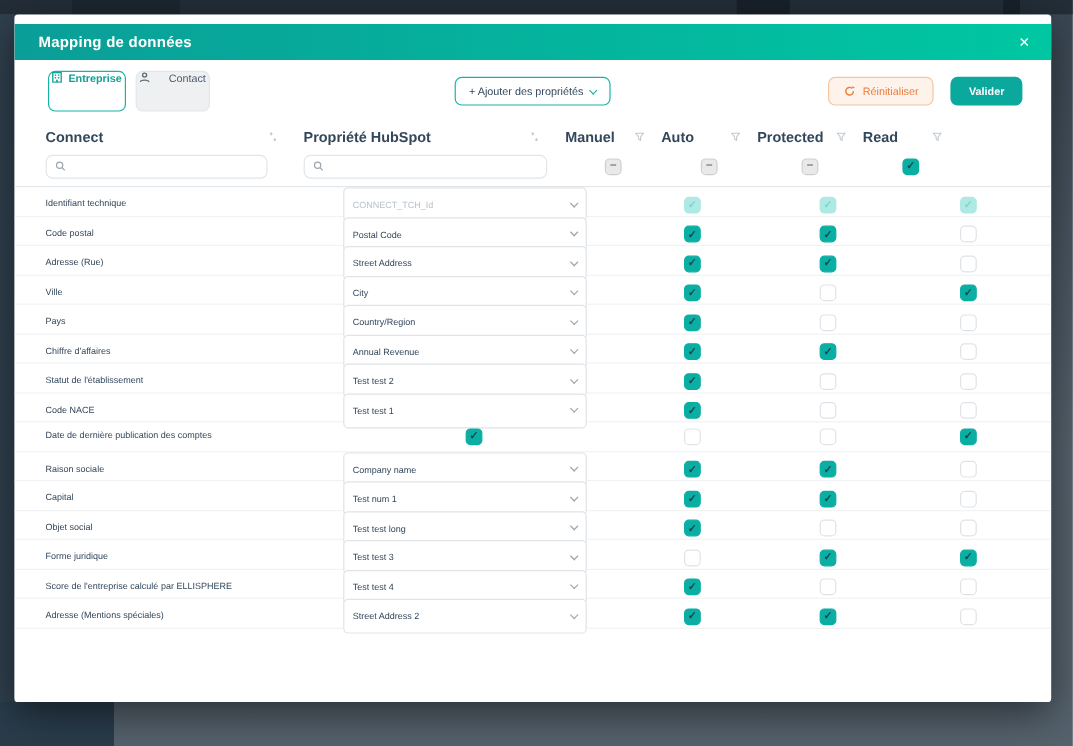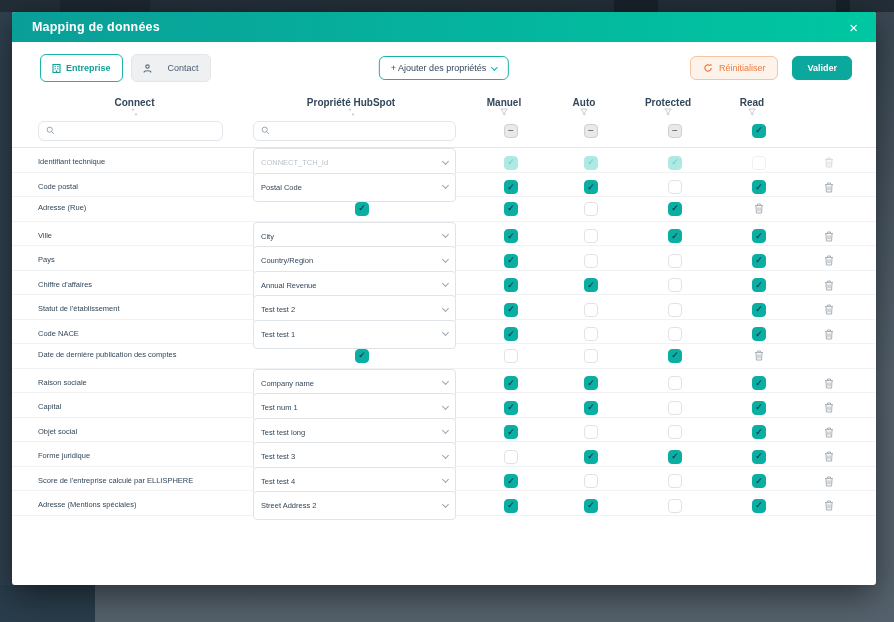--- a/index.html
+++ b/index.html
@@ -12,61 +12,61 @@
   .top-strip .blk { position:absolute; top:0; height:12px; background:#18212a; }
   .left-strip { position:absolute; left:0; top:12px; width:12px; height:610px; background:#30414f; }
   .bottom-left-block { position:absolute; left:0; top:585px; width:95px; height:37px; background:#2a3d4c; }
 
   
   .modal { position:absolute; left:12px; top:12px; width:864px; height:573px;
     background:#ffffff; border-radius:3px; box-shadow:0 10px 34px rgba(0,0,0,.5);
     display:flex; flex-direction:column; overflow:hidden; }
 
   .modal-header { height:30px; flex:0 0 30px; display:flex; align-items:center;
-    padding:0 16px 0 20px; background:linear-gradient(90deg,#0A9E98 0%,#00C7A2 100%); }
+    padding:0 16px 0 20px; background:linear-gradient(90deg,#0A9E98 0%,#00C7A2 100%);margin-top:8px; }
   .modal-title { flex:1; color:#ffffff; font-size:12.5px; font-weight:bold; letter-spacing:.2px; }
   .close-x { color:#ffffff; font-size:15px; line-height:1; cursor:pointer; padding:0 2px; }
 
   
   .toolbar { position:relative; height:52px; flex:0 0 52px; display:flex; align-items:center; padding:0 24px 0 28px; }
   .tabs { display:flex; gap:8px; }
-  .tab { display:inline-flex; align-items:center; gap:5px; height:28px; padding:0 11px;
+  .tab { display:inline-flex; gap:5px; height:34px; padding:0 2px;
     border-radius:6px; font-size:9px; cursor:pointer; }
   .tab.active { background:#ffffff; border:1.5px solid #1AB3A8; color:#11A096; font-weight:bold; }
   .tab.inactive { background:#EEF0F2; border:1px solid #E3E6E8; color:#4A5D6E;gap:16px; }
   .add-btn { position:absolute; left:50%; transform:translateX(-50%);
     display:inline-flex; align-items:center; gap:6px; height:24px; padding:0 11px;
     background:#ffffff; border:1px solid #19B2A8; border-radius:6px;
     font-size:9px; color:#33475B; cursor:pointer; }
   .toolbar-right { margin-left:auto; display:flex; gap:14px; align-items:center; }
   .reset-btn { display:inline-flex; align-items:center; gap:6px; height:24px; padding:0 12px;
     background:#FDF3EB; border:1px solid #F6C49E; border-radius:6px;
     font-size:9px; color:#EE7B3E; font-weight:normal; cursor:pointer; }
   .validate-btn { display:inline-flex; align-items:center; height:24px; padding:0 14px;
     background:#0AA89D; border:1px solid #0AA89D; border-radius:6px;
     font-size:9px; color:#ffffff; font-weight:bold; cursor:pointer; }
 
   
   .grid { display:grid; grid-template-columns:215px 218px 80px 80px 88px 80px 60px;
     align-items:center; padding-left:26px; }
   .thead { height:24px; }
-  .th { font-size:10px; font-weight:bold; color:#33475B; display:flex; align-items:center;flex-direction:column; }
+  .th { font-size:12px; font-weight:bold; color:#33475B; display:flex; align-items:center; }
   .th.sortable { justify-content:space-between; padding-right:22px; }
   .th.filterable { justify-content:space-between; padding-right:14px; }
   .sort-ic, .funnel-ic { display:inline-flex; opacity:.85; }
 
   .filter-row { height:30px; padding-bottom:4px; border-bottom:1px solid #E4E7EA; }
   .search-box { height:20px; width:185px; border:1px solid #E2E6EA; border-radius:6px;
     display:flex; align-items:center; gap:5px; padding:0 7px; background:#fff; }
   .search-box.second { width:203px; }
   .search-box input { border:none; outline:none; width:100%; font-size:8px; color:#33475B;
     font-family:"Liberation Sans",sans-serif; background:transparent; }
 
   .rows { }
-  .trow { height:24.5px; border-bottom:1px solid #F1F2F4; }
+  .trow { height:24.5px; border-bottom:1px solid #F1F2F4;gap:33px; }
   .rlabel { font-size:7.5px; color:#33475B; padding-right:8px; line-height:1.15; }
   .dd { width:203px; height:29px; border:1px solid #E0E4E8; border-radius:4px; background:#fff;
     display:flex; align-items:center; padding:0 7px; cursor:pointer; }
   .dd-t { flex:1; font-size:7.5px; color:#33475B; white-space:nowrap; overflow:hidden; }
   .trow.disabled .dd-t { color:#B9C2CA; }
   .chev { width:5px; height:5px; border-right:1.3px solid #9AA6B0; border-bottom:1.3px solid #9AA6B0;
     transform:rotate(45deg); margin-top:-3px; flex:0 0 auto; }
   .add-btn .chev { border-color:#19B2A8; margin-top:-1px; }
 
   
@@ -324,20 +324,26 @@
             <path d="M1 2.6 L9 2.6"></path>
             <path d="M3.5 2.4 L3.5 1 L6.5 1 L6.5 2.4"></path>
             <path d="M2 2.8 L2.4 10 L7.6 10 L8 2.8"></path>
             <path d="M4 4.4 L4 8.4"></path>
             <path d="M6 4.4 L6 8.4"></path>
           </svg>
         </span>
       </div>
       <div class="grid trow">
         <span class="rlabel">Adresse (Rue)</span>
+        <span>
+          <span class="dd">
+            <span class="dd-t">Street Address</span>
+            <span class="chev"></span>
+          </span>
+        </span>
         <span class="cbwrap">
           <span class="cb checked">
             <i>✓</i>
           </span>
         </span>
         <span class="cbwrap">
           <span class="cb checked">
             <i>✓</i>
           </span>
         </span>

